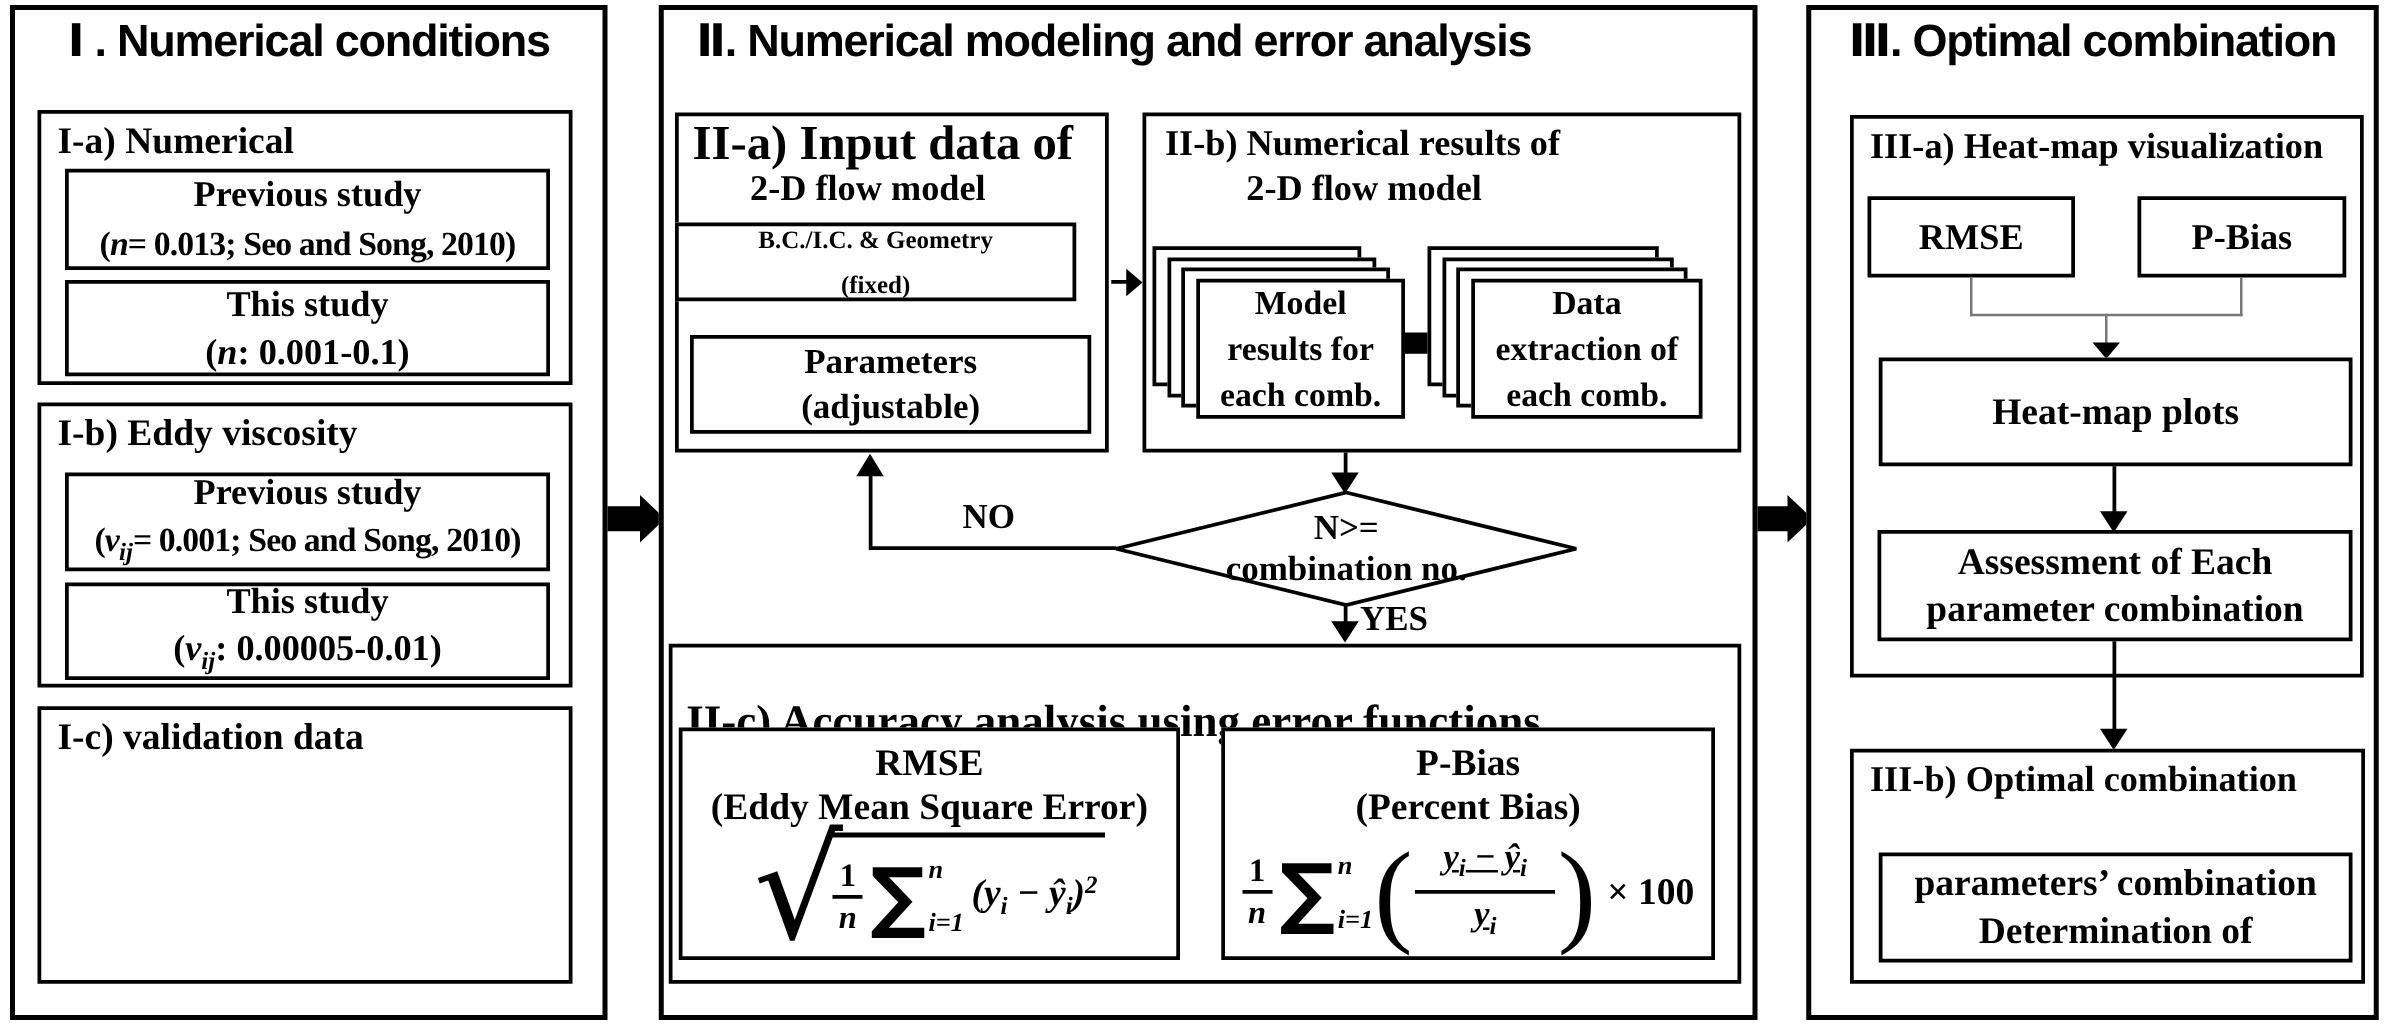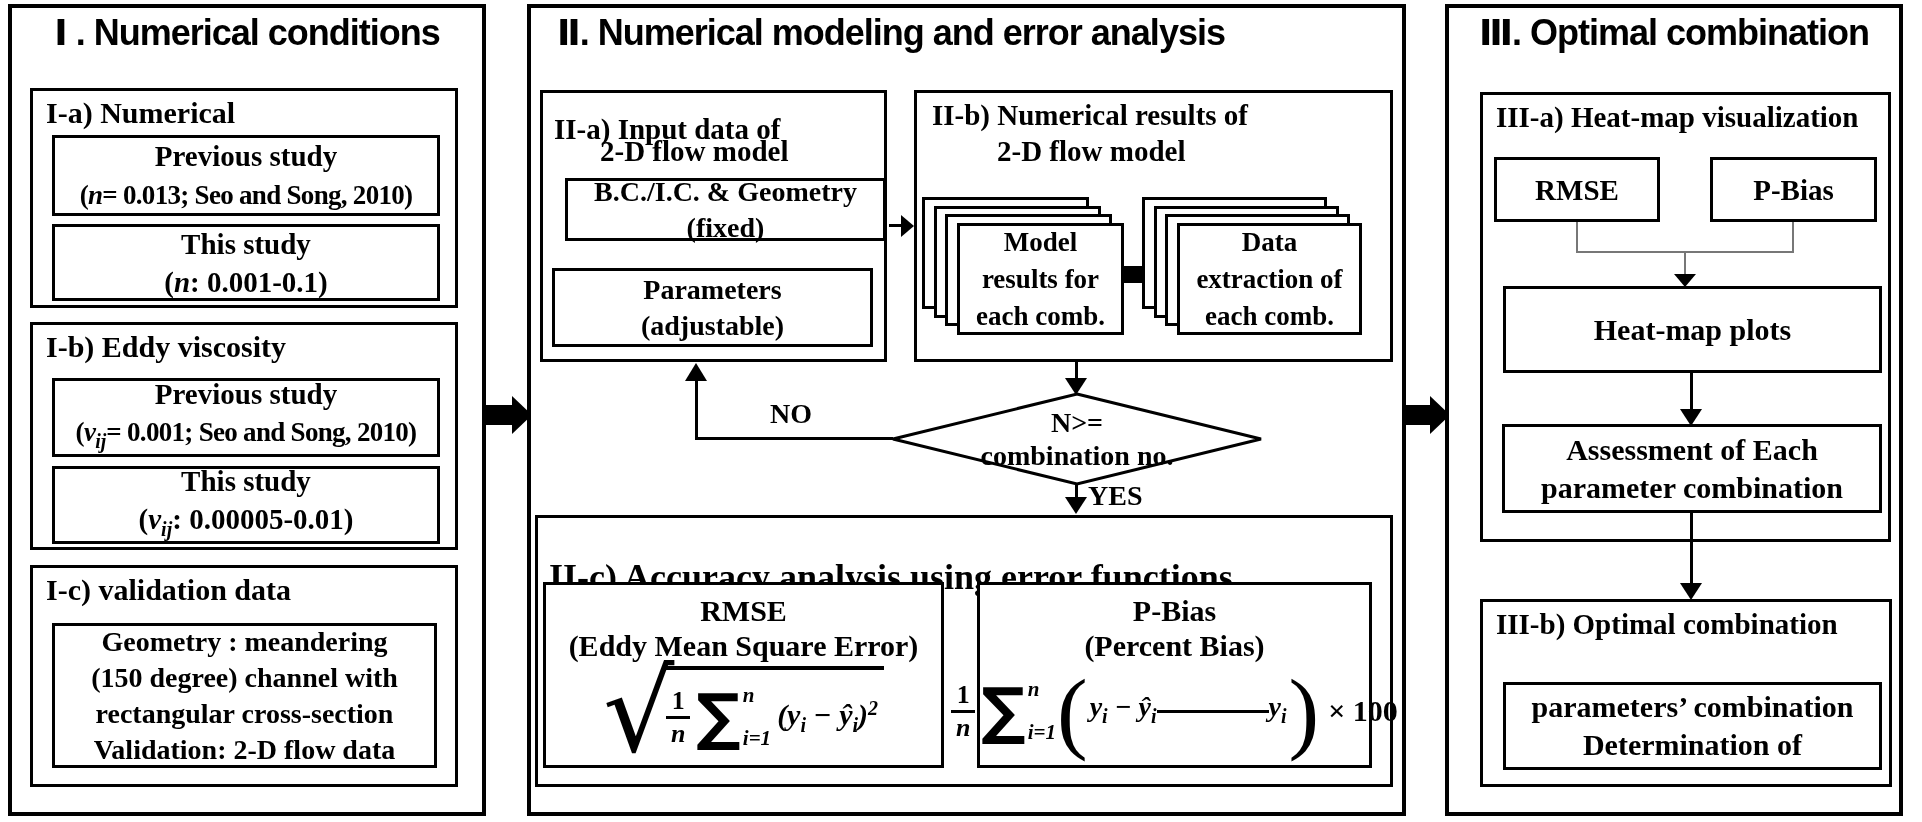--- a/index.html
+++ b/index.html
@@ -53,21 +53,21 @@
   .lims{display:flex;flex-direction:column;justify-content:space-between;height:64px;
         font-size:21px;font-weight:bold;font-style:italic;line-height:21px;}
   .expr{font-size:30px;font-weight:bold;font-style:italic;margin-left:6px;white-space:nowrap;}
   .expr .msub{vertical-align:-7px;font-size:20px;}
   .msup{font-size:20px;vertical-align:10px;}
   .sqrt-wrap{display:flex;align-items:flex-start;margin-top:2px;}
   .rad{font-size:112px;line-height:94px;font-weight:400;font-family:"DejaVu Serif","DejaVu Sans",serif;}
   .radicand{border-top:4px solid #000;display:flex;align-items:center;height:92px;
             padding:6px 6px 0 2px;margin-left:-10px;margin-top:1px;}
   .bigp{font-size:92px;line-height:80px;font-weight:400;margin:0 1px;}
-  .frac2{display:inline-flex;flex-direction:row;align-items:center;margin:0 1px;}
+  .frac2{display:inline-flex;flex-direction:column;align-items:center;margin:0 1px;text-decoration:underline;}
   .f2t{font-size:28px;line-height:30px;font-weight:bold;font-style:italic;white-space:nowrap;}
   .f2bar{width:112px;height:3px;background:#000;margin:2px 0;}
   .times{font-size:30px;font-weight:bold;margin-left:8px;white-space:nowrap;}
 </style>
 </head>
 <body>
 
 <div class="canvas">
 
   <div class="panel" style="left:8px;top:4px;width:478px;height:812px"></div>
@@ -90,37 +90,31 @@
     <div class="line">Previous study</div>
     <div class="line long"><span>(</span><span class="mvar">v</span><span class="msub">ij</span><span>= 0.001; Seo and Song, 2010)</span></div>
   </div>
   <div class="ibox" style="left:52px;top:466px;width:388px;height:78px">
     <div class="line">This study</div>
     <div class="line"><span>(</span><span class="mvar">v</span><span class="msub">ij</span><span>: 0.00005-0.01)</span></div>
   </div>
 
   <div class="cont" style="left:30px;top:565px;width:428px;height:222px"></div>
   <div class="slabel" style="left:46px;top:573px">I-c) validation data</div>
-  <div class="ibox small4" style="left:52px;top:623px;width:385px;height:145px">
-    <div class="line">Geometry : meandering</div>
-    <div class="line">(150 degree) channel with</div>
-    <div class="line">rectangular cross-section</div>
-    <div class="line">Validation: 2-D flow data</div>
-  </div>
 
   <div class="bigshaft" style="left:486px;top:405px;width:27px;height:20px"></div>
   <div class="bighead" style="left:512px;top:396px"></div>
 
   <div class="panel" style="left:527px;top:4px;width:879px;height:812px"></div>
   <div class="ptitle" style="left:557px;top:12px">Ⅱ. Numerical modeling and error analysis</div>
 
   <div class="cont" style="left:540px;top:90px;width:347px;height:272px"></div>
-  <div class="slabel" style="left:554px;top:113px;font-size:29px">II-a) Input data of</div>
+  <div class="slabel" style="left:554px;top:92px;font-size:39px">II-a) Input data of</div>
   <div class="slabel" style="left:600px;top:135px;font-size:29px">2-D flow model</div>
-  <div class="ibox" style="left:565px;top:178px;width:321px;height:63px;font-size:28px;line-height:36px">
+  <div class="ibox" style="left:540px;top:178px;width:321px;height:63px;font-size:20px;line-height:36px">
     <div class="line">B.C./I.C. &amp; Geometry</div>
     <div class="line">(fixed)</div>
   </div>
   <div class="ibox" style="left:552px;top:268px;width:321px;height:79px;font-size:28px;line-height:36px">
     <div class="line">Parameters</div>
     <div class="line">(adjustable)</div>
   </div>
 
   <div class="hline" style="left:889px;top:224px;width:14px;height:3px"></div>
   <div class="ah ah-right" style="left:901px;top:215px"></div>

